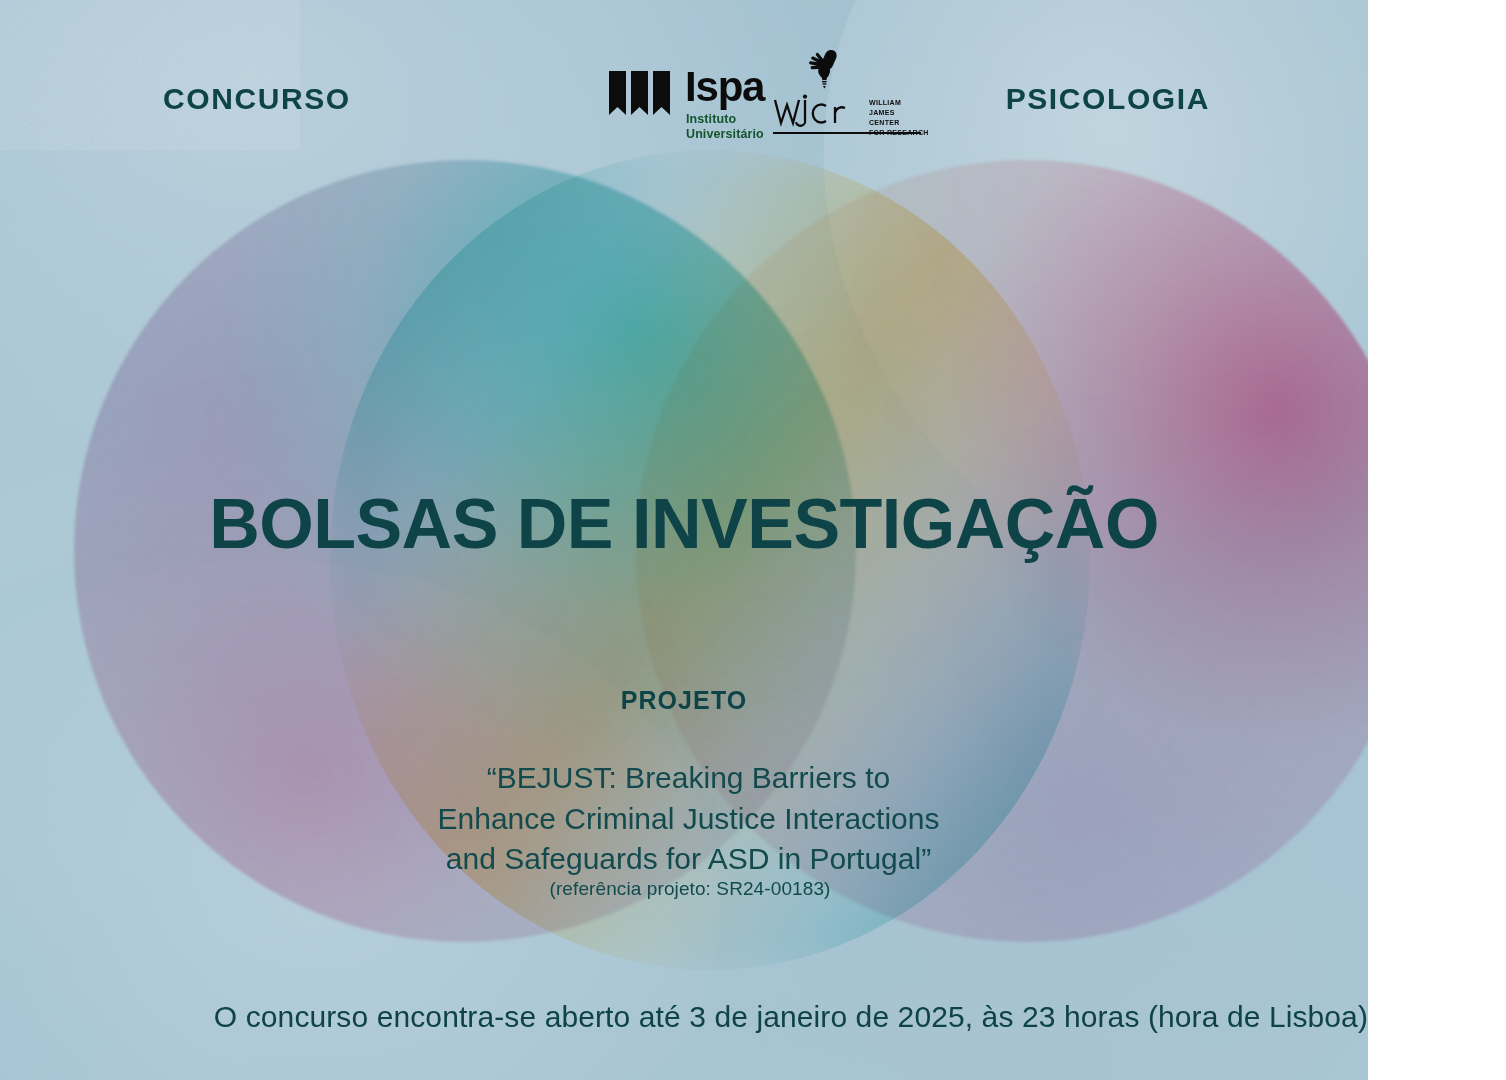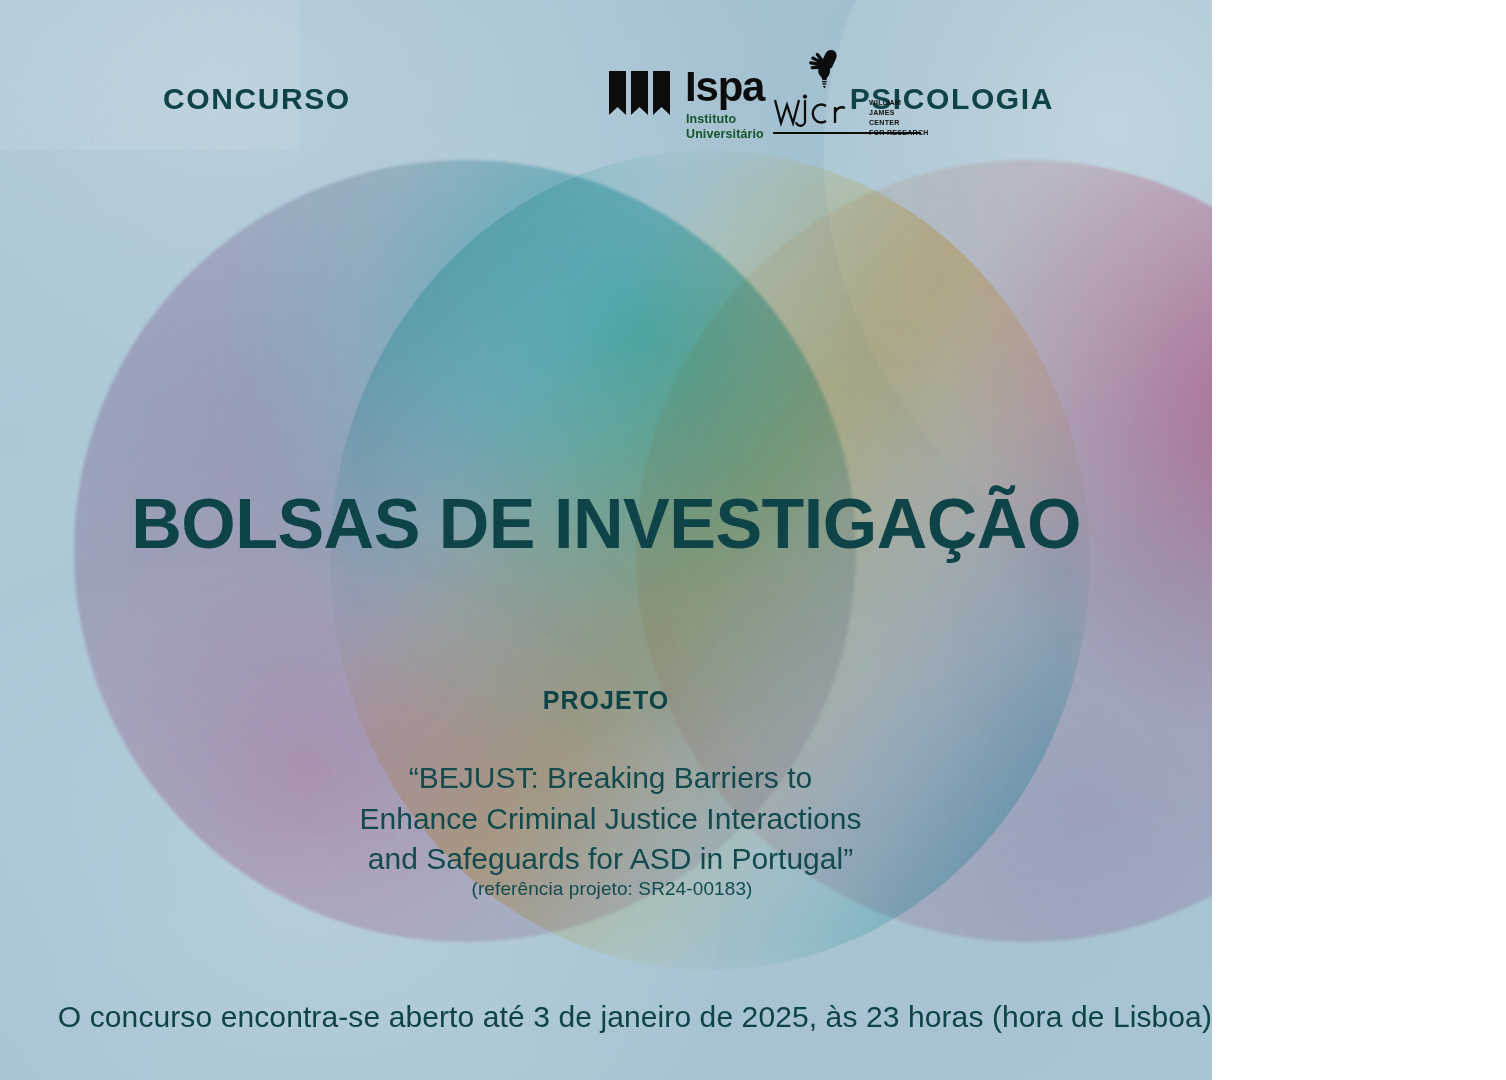--- a/index.html
+++ b/index.html
@@ -2,21 +2,21 @@
 <html><head>
 <meta charset="utf-8">
 <style>
   html, body {
     margin: 0;
     padding: 0;
     background: #fff;
   }
   #poster {
     position: relative;
-    width: 1212px;
+    width: 1368px;
     height: 1080px;
     overflow: hidden;
     font-family: "Liberation Sans", sans-serif;
     background: #a9c6d5;
   }
 
   
   .bg-base {
     position: absolute;
     inset: 0;

